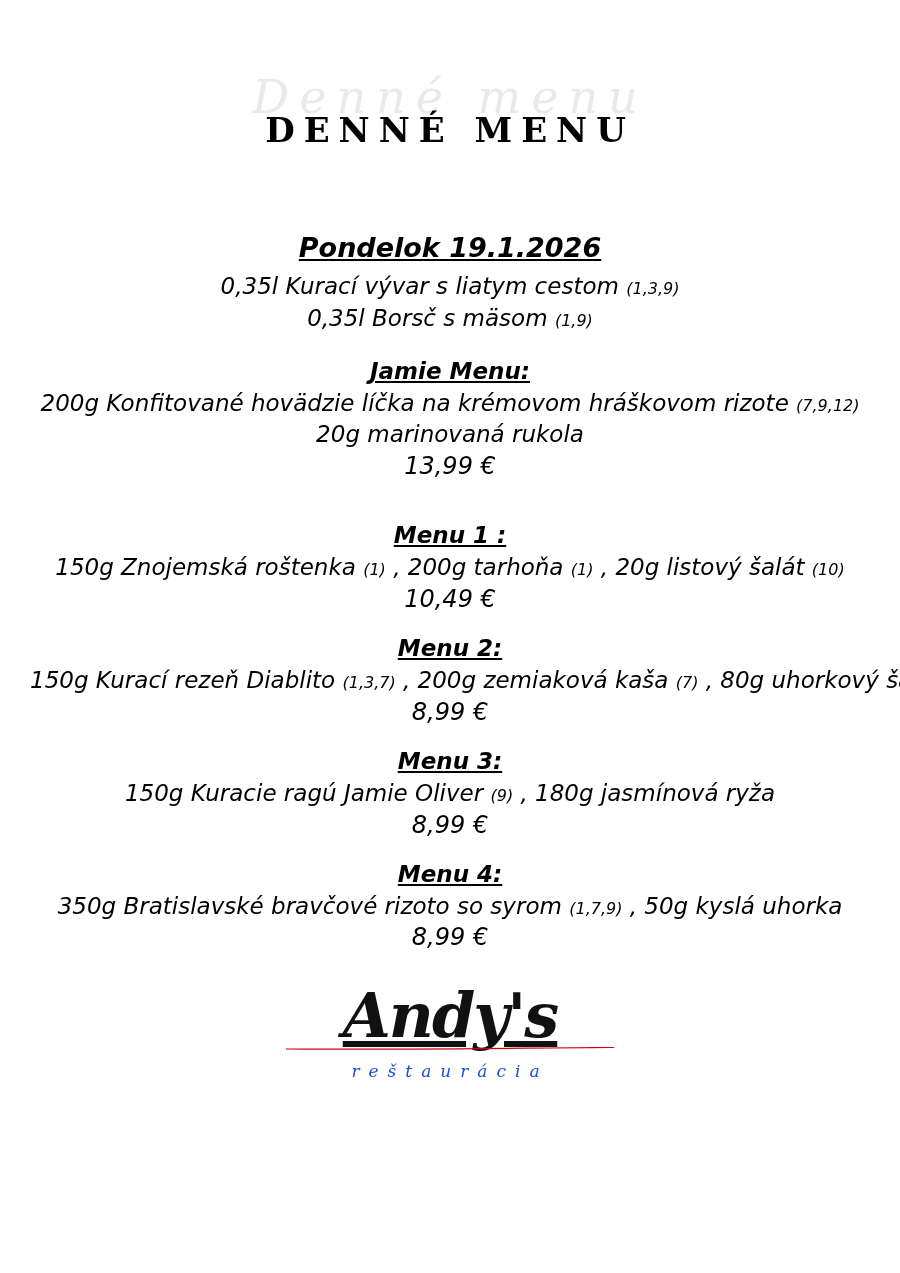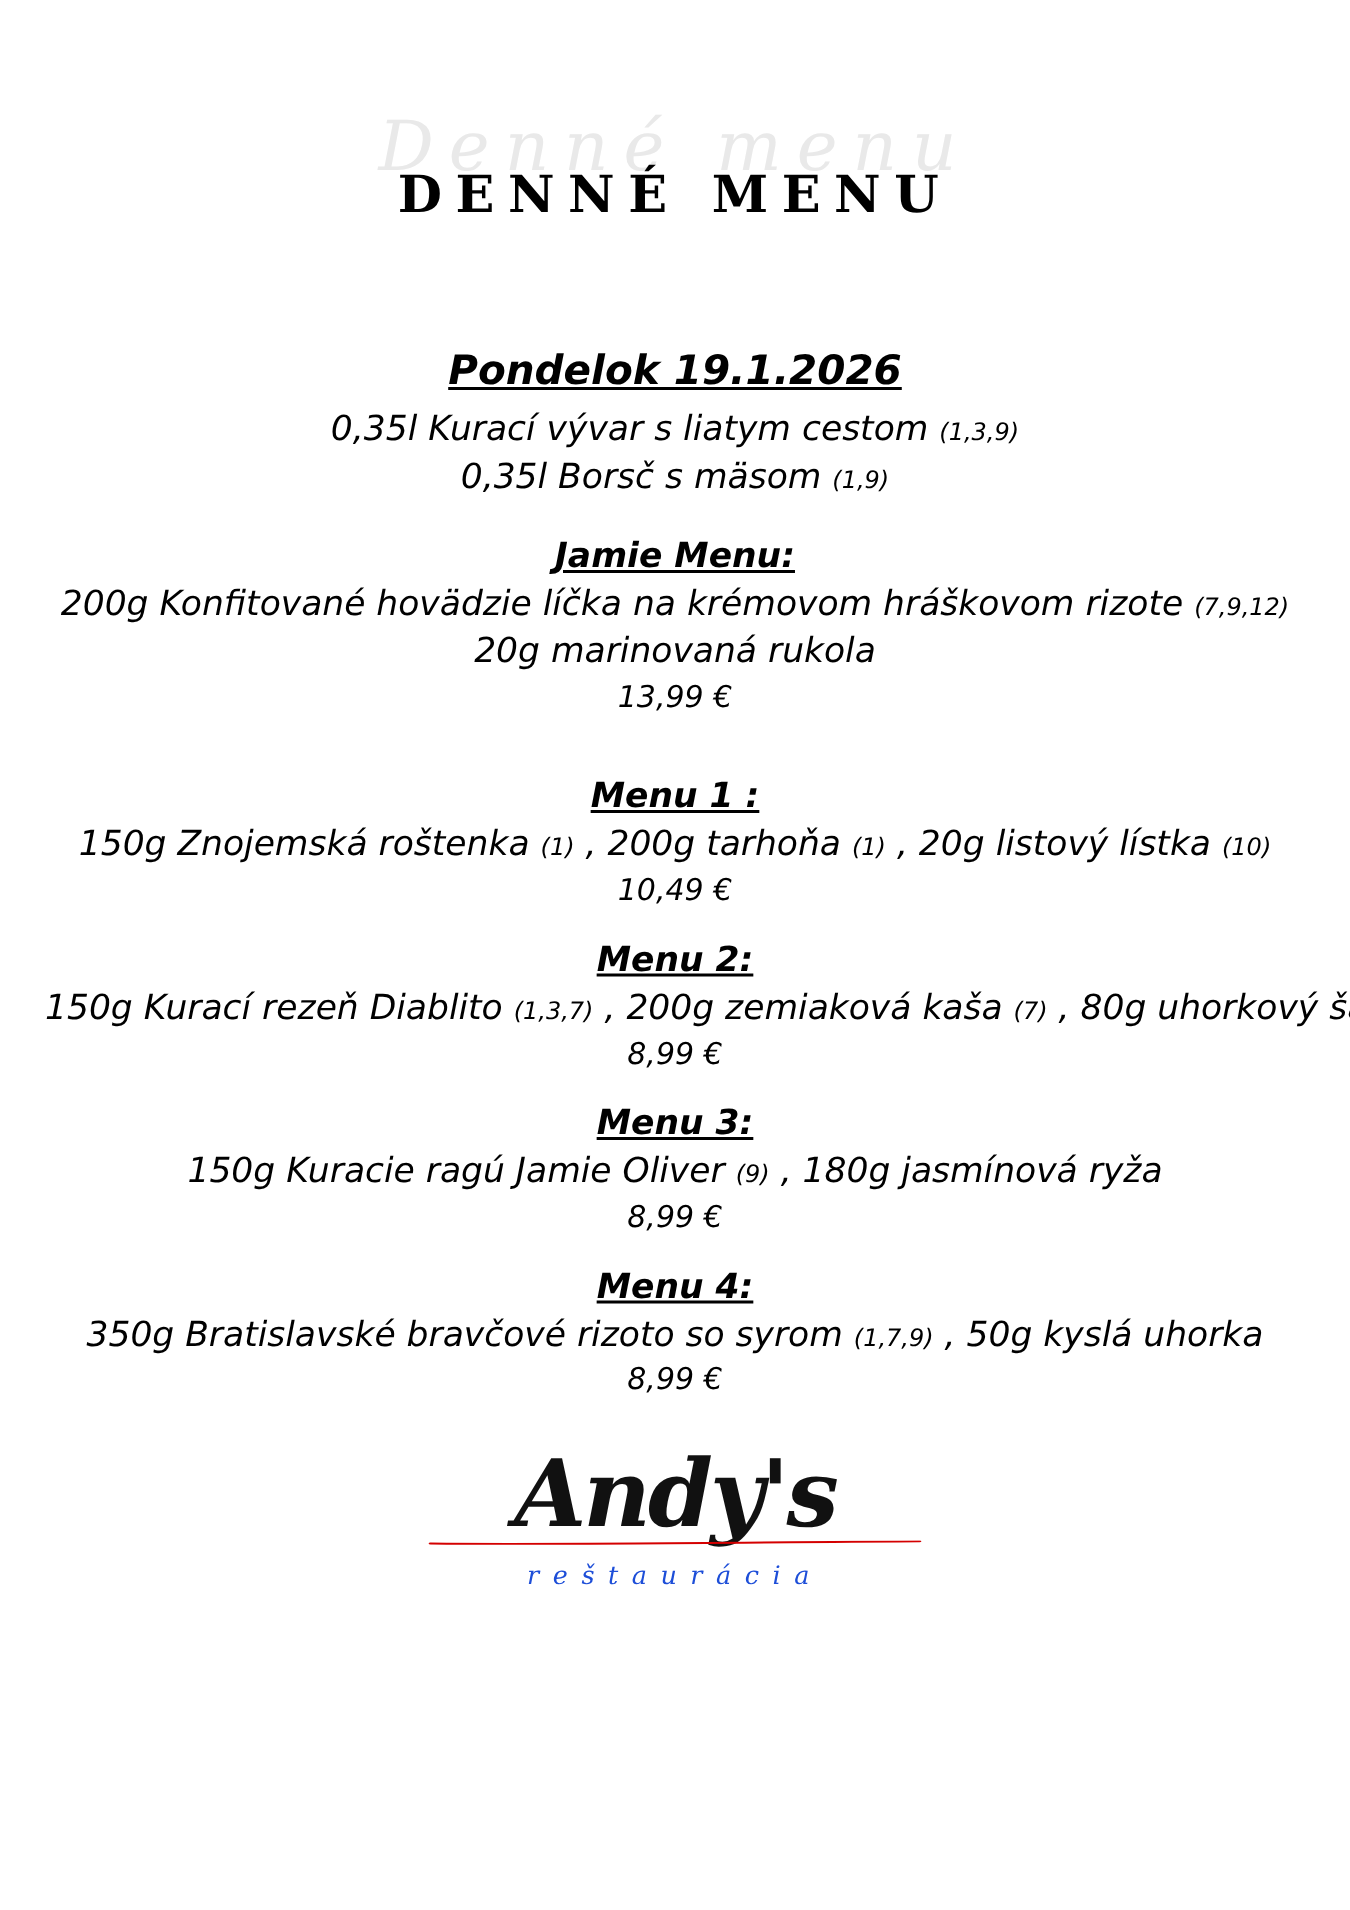--- a/index.html
+++ b/index.html
@@ -91,21 +91,21 @@
     text-decoration: underline;
     margin-bottom: 4px;
   }
   .dish-line {
     font-size: 23px;
     font-style: italic;
     line-height: 1.34;
     white-space: nowrap;
   }
   .price-line {
-    font-size: 20px;
+    font-size: 24px;
     font-style: italic;
     margin-top: 2px;
   }
   .alg {
     font-size: 16px;
     font-style: italic;
   }
 
   .gap-lg { height: 20px; }
 
@@ -136,20 +136,21 @@
     left: 0;
     width: 100%;
     top: 4px;
     text-align: center;
     font-family: "DejaVu Serif", serif;
     font-style: italic;
     font-weight: bold;
     font-size: 62px;
     letter-spacing: -2px;
     color: #111111;
+    text-decoration: underline;
   }
   .logo-swoosh {
     position: absolute;
     top: 72px;
     left: 50%;
     transform: translateX(-50%);
     width: 330px;
     height: 3px;
   }
   .logo-sub {
@@ -201,21 +202,21 @@
 
     <div class="gap-lg"></div>
 
     <div class="section">
       <div class="section-title">Menu 1 :</div>
       <div class="dish-line">
         <span>150g Znojemská roštenka</span>
         <span class="alg">(1)</span>
         <span>, 200g tarhoňa</span>
         <span class="alg">(1)</span>
-        <span>, 20g listový lístka</span>
+        <span>, 20g listový šalát</span>
         <span class="alg">(10)</span>
       </div>
       <div class="price-line">10,49 €</div>
     </div>
 
     <div class="section">
       <div class="section-title">Menu 2:</div>
       <div class="dish-line">
         <span>150g Kurací rezeň Diablito</span>
         <span class="alg">(1,3,7)</span>

